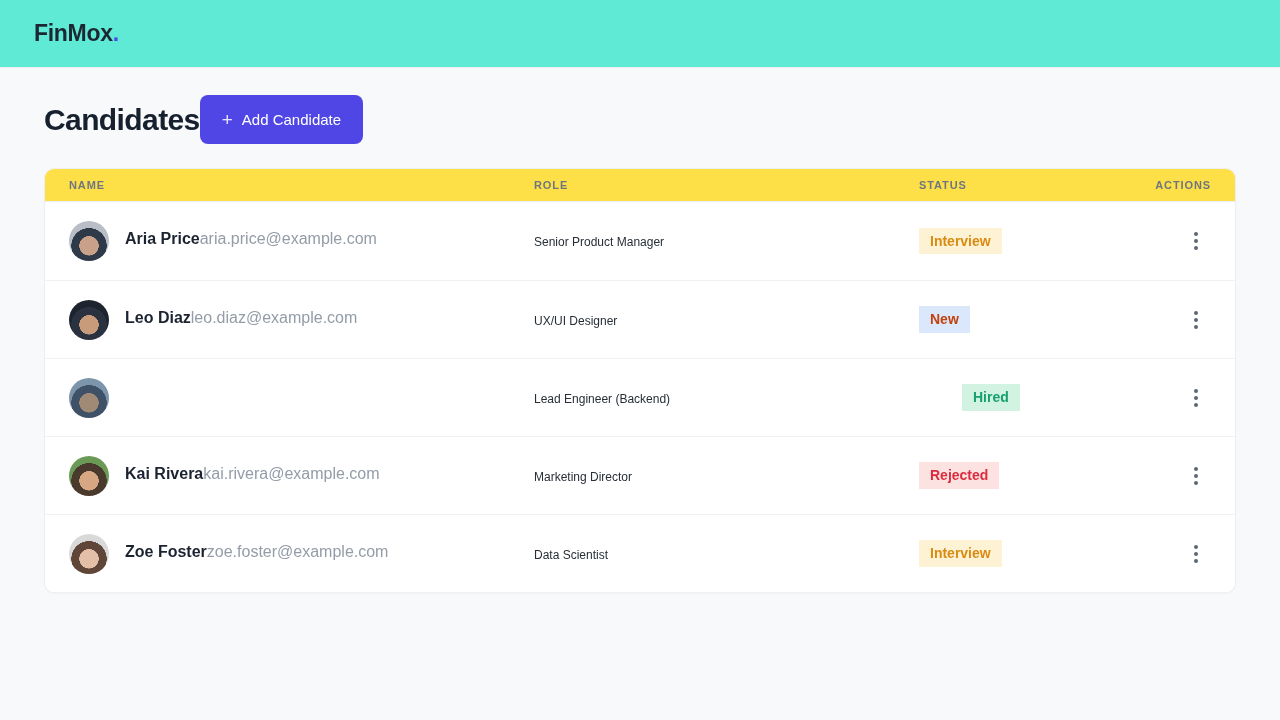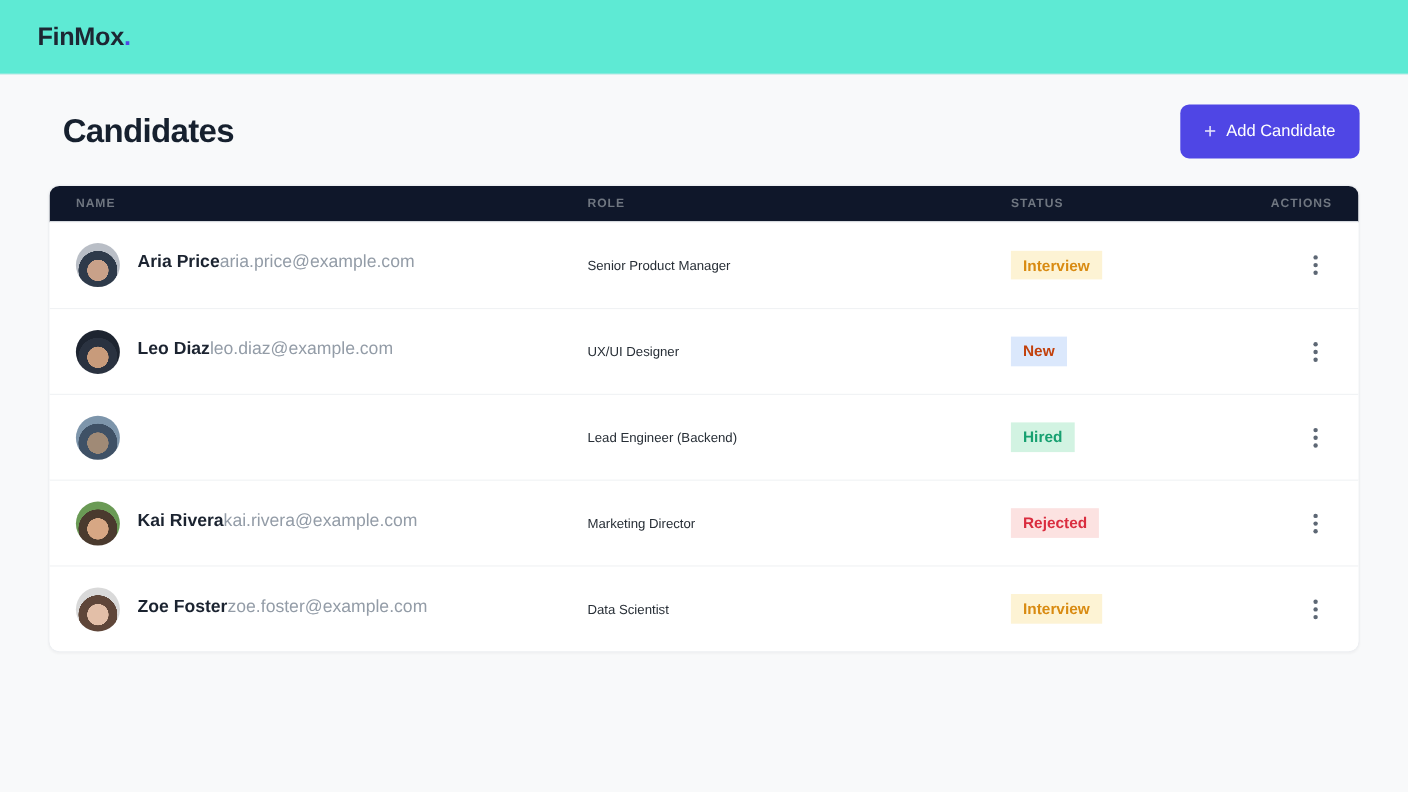--- a/index.html
+++ b/index.html
@@ -27,23 +27,21 @@
     cursor: pointer;
   }
   .brand .dot { color: #4f46e5; }
 
   
   .main { padding: 27px 44px 0 44px; }
 
   .title-row {
     display: flex;
     align-items: center;
-    justify-content: space-between;
     margin-bottom: 24px;
-    margin-left: 13px;
   }
   .page-title {
     font-size: 30px;
     font-weight: 800;
     letter-spacing: -0.6px;
     color: #16202e;
   }
   .add-btn {
     display: flex;
     align-items: center;
@@ -76,21 +74,21 @@
     box-shadow: 0 1px 2px rgba(16,24,40,0.03);
   }
   .thead, .trow {
     display: grid;
     grid-template-columns: 465px 385px 1fr 60px;
     align-items: center;
     padding: 0 24px;
   }
   .thead {
     height: 33px;
-    background: #0f172a;
+    background: #fde047;
     border-bottom: 1px solid #eceff2;
   }
   .th {
     font-size: 11px;
     font-weight: 600;
     letter-spacing: 0.9px;
     color: #6f7680;
     text-transform: uppercase;
   }
   .th.actions { text-align: right; }
@@ -214,21 +212,21 @@
   </div>
 
   <div class="trow">
     <div class="name-cell">
       <span class="avatar" style="background: radial-gradient(circle at 50% 62%, rgb(160, 138, 118) 0px, rgb(160, 138, 118) 30%, rgb(63, 81, 102) 31%, rgb(63, 81, 102) 55%, rgb(125, 149, 171) 56%, rgb(125, 149, 171) 100%);"></span>
     </div>
     <div class="role-cell">
       <span>Lead Engineer (Backend)</span>
     </div>
     <div class="status-cell">
-      <span class="badge" style="background: rgb(210, 243, 226); color: rgb(23, 160, 112);">Hired</span>
+      <span class="badge" style="background: rgb(210, 243, 226); color: rgb(23, 160, 112); margin-left: 43px;">Hired</span>
     </div>
     <div class="actions-cell">
       <button class="kebab" title="">
         <i></i>
               <i></i>
               <i></i>
       </button>
     </div>
   </div>
 

